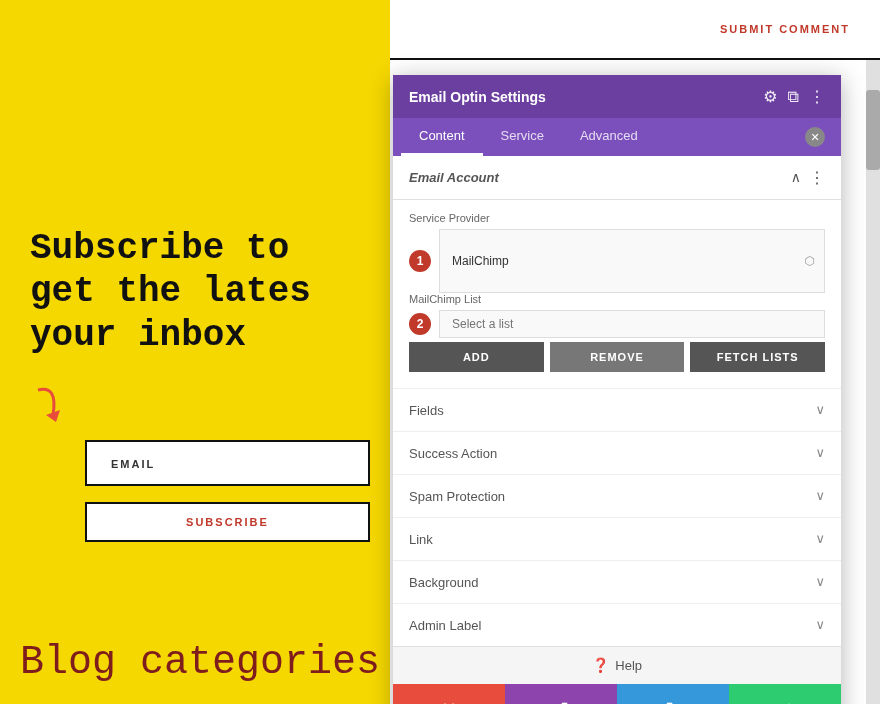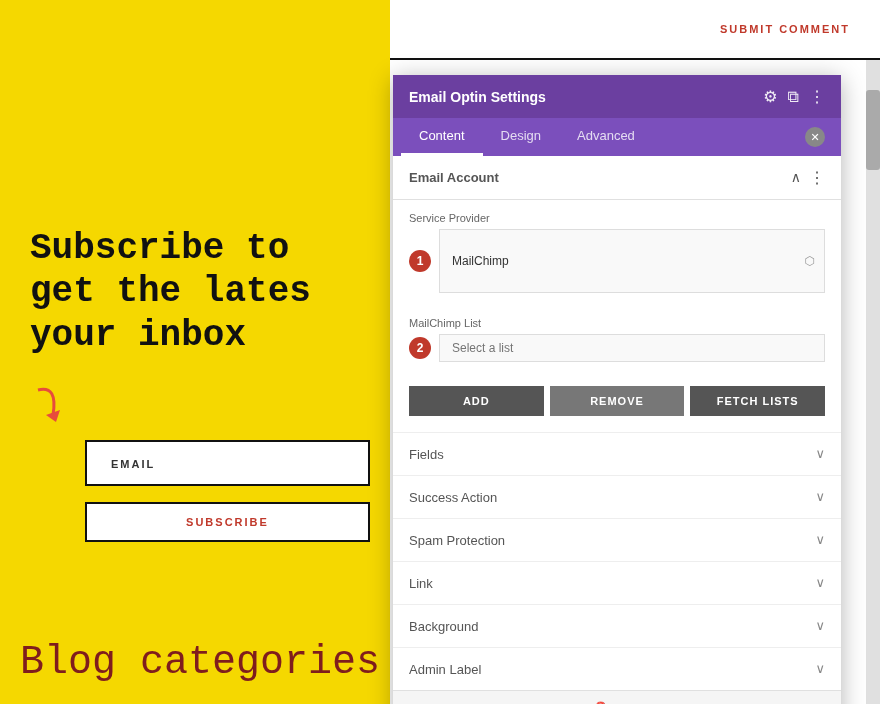--- a/index.html
+++ b/index.html
@@ -238,20 +238,21 @@
       align-items: center;
       justify-content: space-between;
       border-bottom: 1px solid #e0e0e0;
     }
 
     .section-title {
       font-size: 13px;
       font-weight: bold;
       color: #555;
       font-family: 'Arial', sans-serif;
+      font-style: italic;
     }
 
     .section-header-icons {
       display: flex;
       gap: 8px;
       align-items: center;
     }
 
     .section-arrow {
       color: #555;
@@ -270,21 +271,21 @@
     }
 
     .field-label {
       font-size: 11px;
       color: #666;
       font-family: 'Arial', sans-serif;
       margin-bottom: 5px;
     }
 
     .field-row {
-      margin-bottom: 24px;
+      margin-bottom: 0;
     }
 
     .select-wrapper {
       position: relative;
       display: flex;
       align-items: center;
     }
 
     .badge-num {
       width: 22px;
@@ -471,21 +472,21 @@
     <span class="modal-title">Email Optin Settings</span>
     <div class="modal-header-icons">
       <span class="modal-header-icon">⚙</span>
       <span class="modal-header-icon">⧉</span>
       <span class="modal-header-icon">⋮</span>
     </div>
   </div>
 
   <div class="modal-tabs">
     <div class="modal-tab active">Content</div>
-    <div class="modal-tab">Design</div>
+    <div class="modal-tab">Service</div>
     <div class="modal-tab">Advanced</div>
     <div class="tab-close">
       <div class="tab-close-icon">✕</div>
     </div>
   </div>
 
   <div class="modal-body">
 
     <div class="section-header">
       <span class="section-title">Email Account</span>

